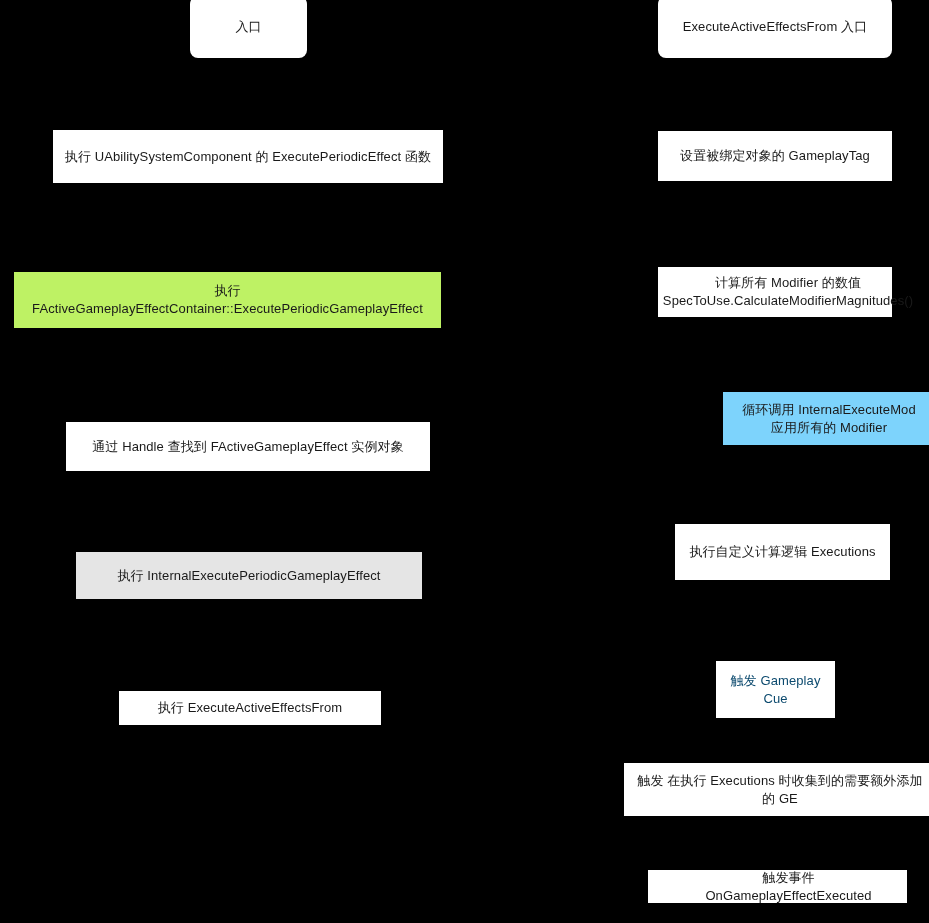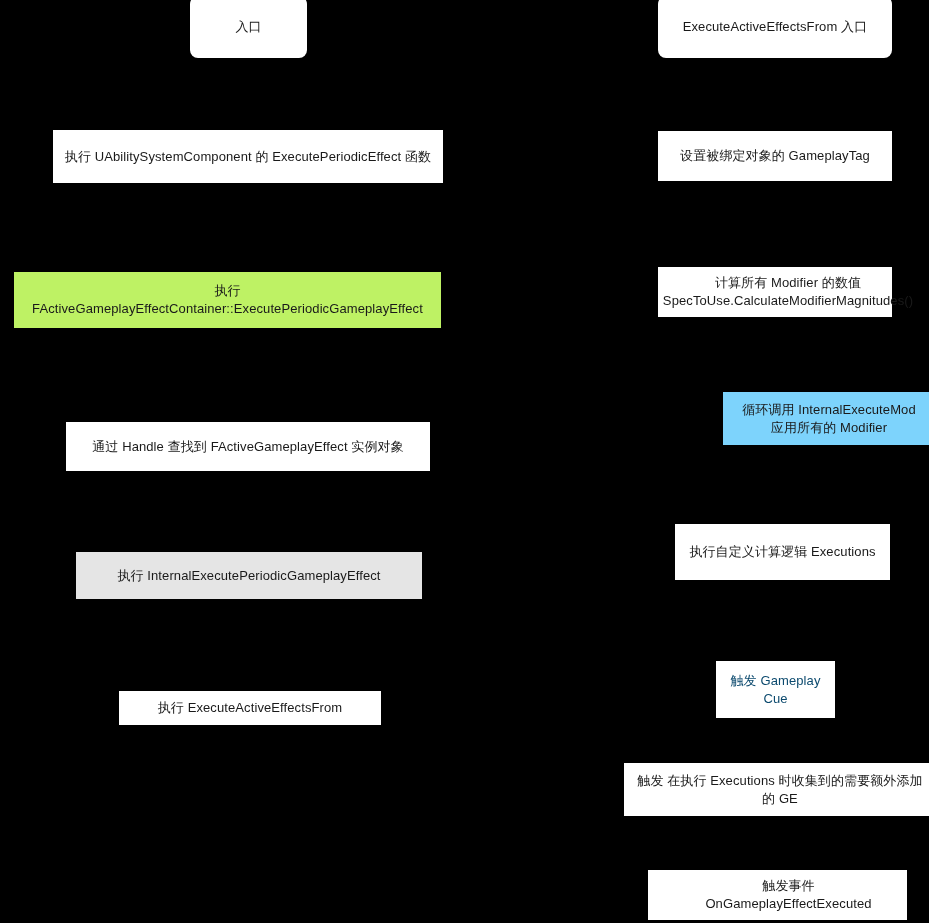--- a/index.html
+++ b/index.html
@@ -64,15 +64,15 @@
 
   <div class="node" style="left: 683px; top: 392px; width: 212px; height: 53px; background: #7dd3fc; color: rgb(26, 26, 26); margin-left: 40px;">循环调用 InternalExecuteMod
 应用所有的 Modifier</div>
 
   <div class="node" style="left: 675px; top: 524px; width: 215px; height: 56px; background: rgb(255, 255, 255); color: rgb(26, 26, 26);">执行自定义计算逻辑 Executions</div>
 
   <div class="node" style="left: 716px; top: 661px; width: 119px; height: 57px; background: rgb(255, 255, 255); color: #0c4a6e;">触发 Gameplay Cue</div>
 
   <div class="node" style="left: 624px; top: 763px; width: 312px; height: 53px; background: rgb(255, 255, 255); color: rgb(26, 26, 26);">触发 在执行 Executions 时收集到的需要额外添加的 GE</div>
 
-  <div class="node" style="left: 648px; top: 870px; width: 259px; height: 50px; background: rgb(255, 255, 255); color: rgb(26, 26, 26); padding-left: 30px;">触发事件 OnGameplayEffectExecuted</div>
+  <div class="node" style="left: 648px; top: 870px; width: 259px; height: 33px; background: rgb(255, 255, 255); color: rgb(26, 26, 26); padding-left: 30px;">触发事件 OnGameplayEffectExecuted</div>
 
 </div>
 
 </body></html>

